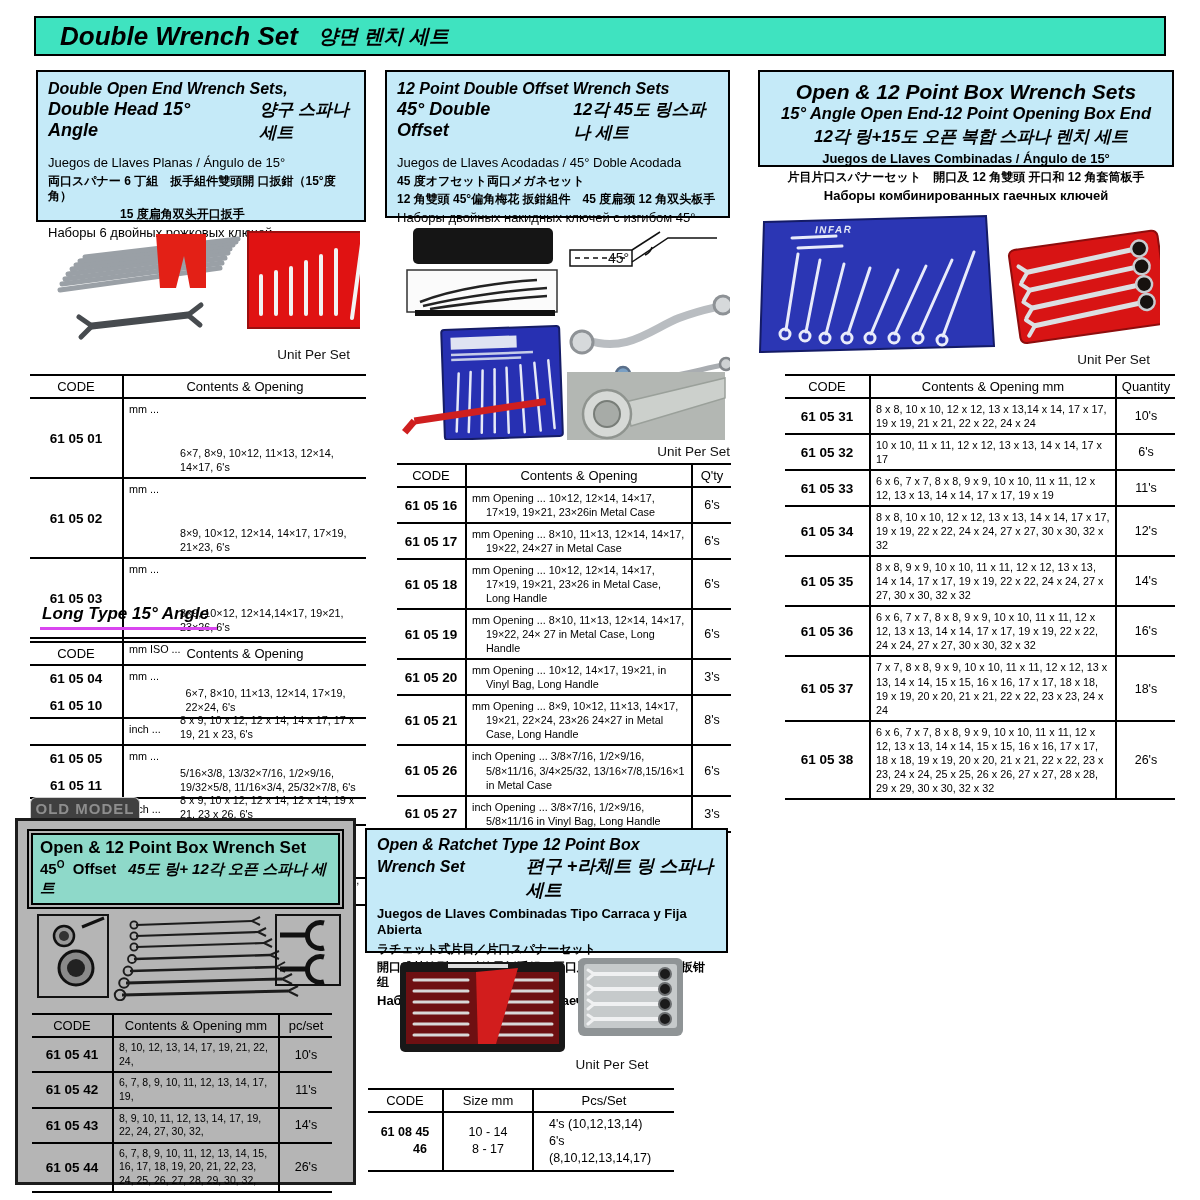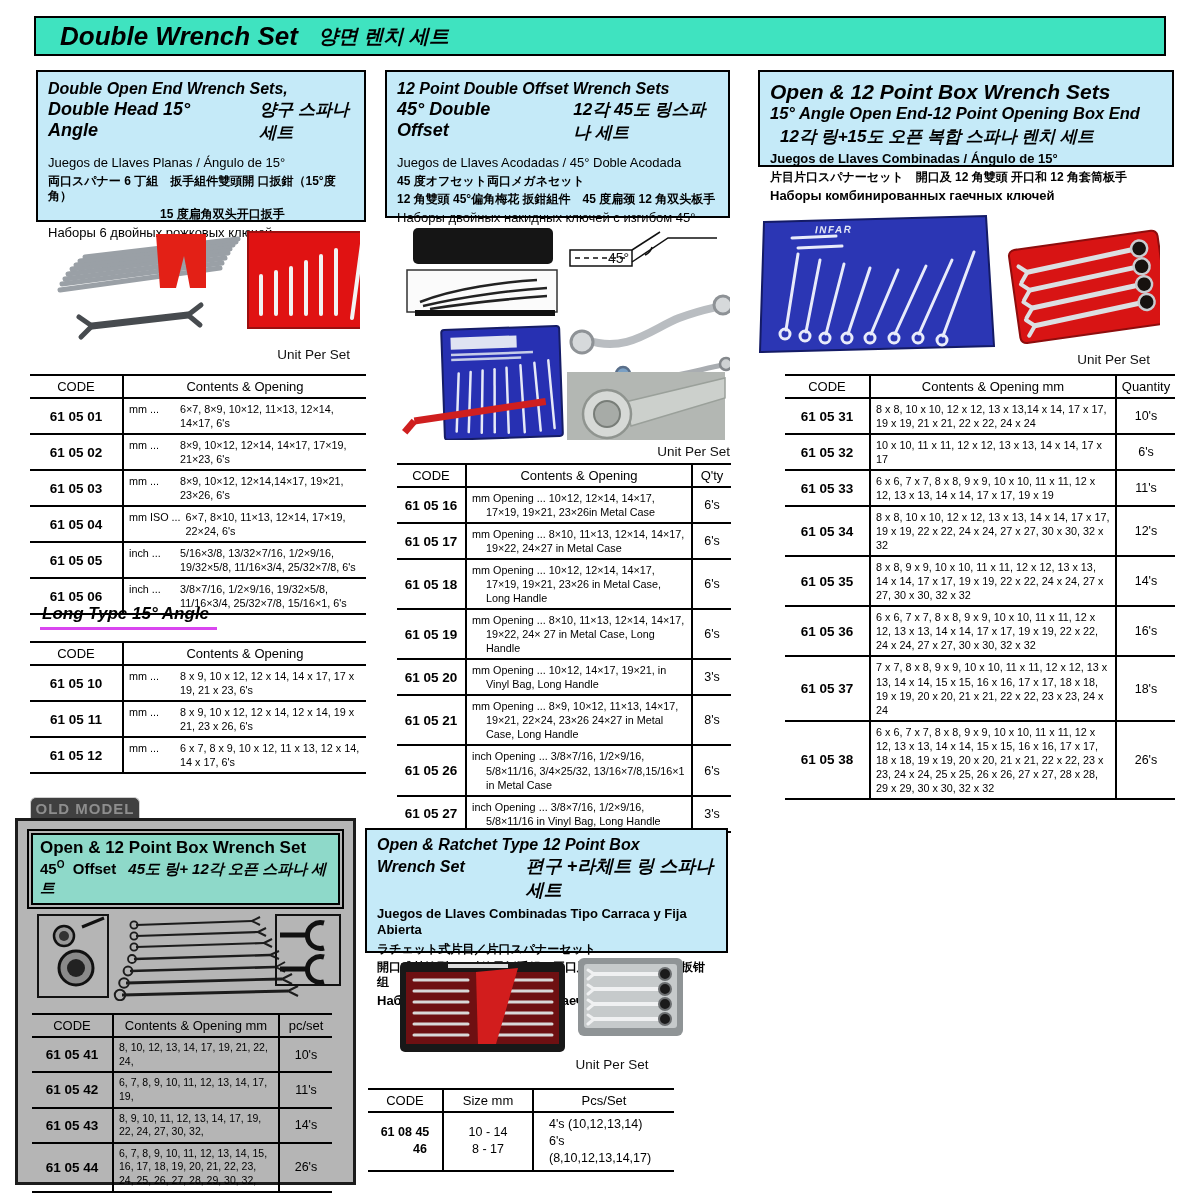--- a/index.html
+++ b/index.html
@@ -18,30 +18,30 @@
   .banner-en { font-size:26px; font-weight:bold; font-style:italic; }
   .banner-kr { font-size:20px; font-weight:bold; font-style:italic; }
 
   
   .hdrbox {
     background:#c5eaf8; border:2px solid #000; box-sizing:border-box;
     padding:7px 10px 5px 10px;
   }
   #hdr1 { left:36px;  top:70px; width:330px; height:152px; }
   #hdr2 { left:385px; top:70px; width:345px; height:148px; }
-  #hdr3 { left:758px; top:70px; width:416px; height:97px; }
+  #hdr3 { left:758px; top:70px; width:416px; height:97px;text-align:center; }
   #rhdr { left:365px; top:828px; width:363px; height:125px; padding-top:5px; }
   .bt1 { font-size:16px; font-weight:bold; font-style:italic; line-height:1.2; white-space:nowrap; }
   .bt1.big { font-size:21px; }
   .bt2 { font-size:18px; font-weight:bold; font-style:italic; }
   .krbig { font-size:17px; font-weight:bold; font-style:italic; margin-left:16px; }
   .trow { display:flex; align-items:baseline;gap:45px; }
   .ln  { font-size:13px; margin-top:3px; line-height:1.25; }
   .lnb { font-size:12px; font-weight:bold; margin-top:3px; line-height:1.25; }
-  .ind { margin-left:112px; }
+  .ind { margin-left:72px; }
   .gap { height:8px; }
 
   
   .cap { font-size:13.5px; color:#111; }
   #cap1 { left:245px; top:347px;  width:105px; text-align:right; }
   #cap2 { left:625px; top:444px;  width:105px; text-align:right; }
   #cap3 { left:1045px; top:352px; width:105px; text-align:right; }
   #cap4 { left:552px; top:1057px; width:120px; text-align:center; }
 
   
@@ -50,21 +50,21 @@
     font-size:13px; font-weight:normal; text-align:center; padding:3px 2px;
     border-top:2px solid #000; border-bottom:2px solid #000;
   }
   .tbl td { border-bottom:2px solid #000; padding:3px 5px; vertical-align:middle; }
   .tbl th + th, .tbl td + td { border-left:2px solid #000; }
   .code { font-weight:bold; font-size:13.5px; text-align:center; white-space:nowrap; padding:3px 2px; }
   .cont { font-size:10.8px; line-height:1.3; }
   .qty  { font-size:12.5px; text-align:center; white-space:nowrap; }
   .cflex { display:flex; gap:5px; }
   .pfx { flex:0 0 auto; min-width:46px; white-space:nowrap; }
-  .szs { flex:1; }
+  .szs { flex:1;margin-top:44px; }
 
   #tbl1  { left:30px;  top:374px; } #tbl1 table { width:336px; }
   #tbl1 .ccode { width:88px; }
   #longttl { left:40px; top:604px; }
   .longttl-inner {
     font-size:17px; font-weight:bold; font-style:italic;
     border-bottom:3px solid #d946ef; padding:0 8px 3px 2px; display:inline-block;
   }
   #tbl1b { left:30px; top:641px; } #tbl1b table { width:336px; }
   #tbl1b .ccode { width:88px; }

